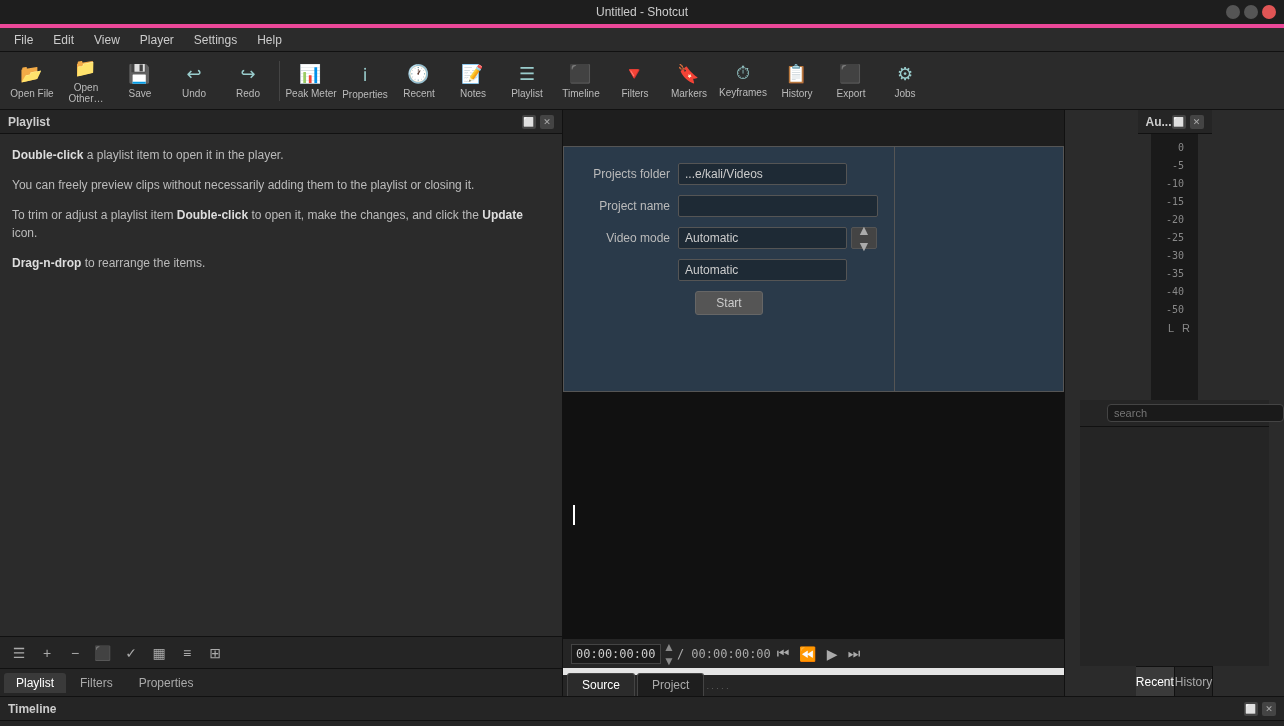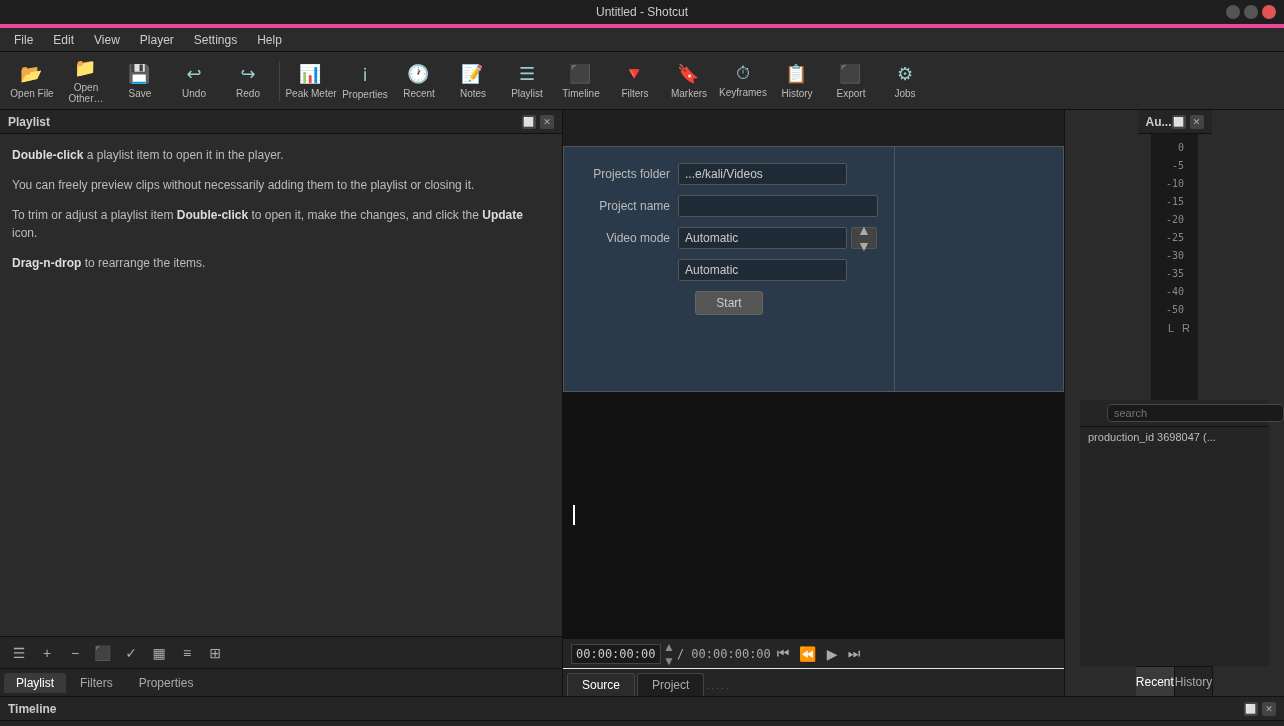--- a/index.html
+++ b/index.html
@@ -359,21 +359,21 @@
       font-size: 14px;
       cursor: pointer;
       padding: 2px 4px;
       border-radius: 2px;
     }
 
     
     .source-tabs {
       height: 28px;
       background: #252525;
-      border-top: 1px solid #e5e5e5;
+      border-top: 7px solid #e5e5e5;
       display: flex;
       align-items: flex-end;
       padding: 0 4px;
       gap: 2px;
     }
     .src-tab {
       padding: 4px 14px;
       font-size: 12px;
       cursor: pointer;
       border-radius: 3px 3px 0 0;
@@ -797,21 +797,20 @@
       <div class="lr-labels">
         <span class="lr-label">L</span>
         <span class="lr-label">R</span>
       </div>
     </div>
 
     <div class="recent-panel">
       <div class="recent-search">
         <input type="text" placeholder="search" style="">
       </div>
-      <div class="recent-item">production_id 3698047 (...</div>
     </div>
 
     <div class="right-bottom-tabs">
       <span class="right-tab active">Recent</span>
       <span class="right-tab">History</span>
     </div>
   </div>
 </div>
 
 <div class="timeline-section">

